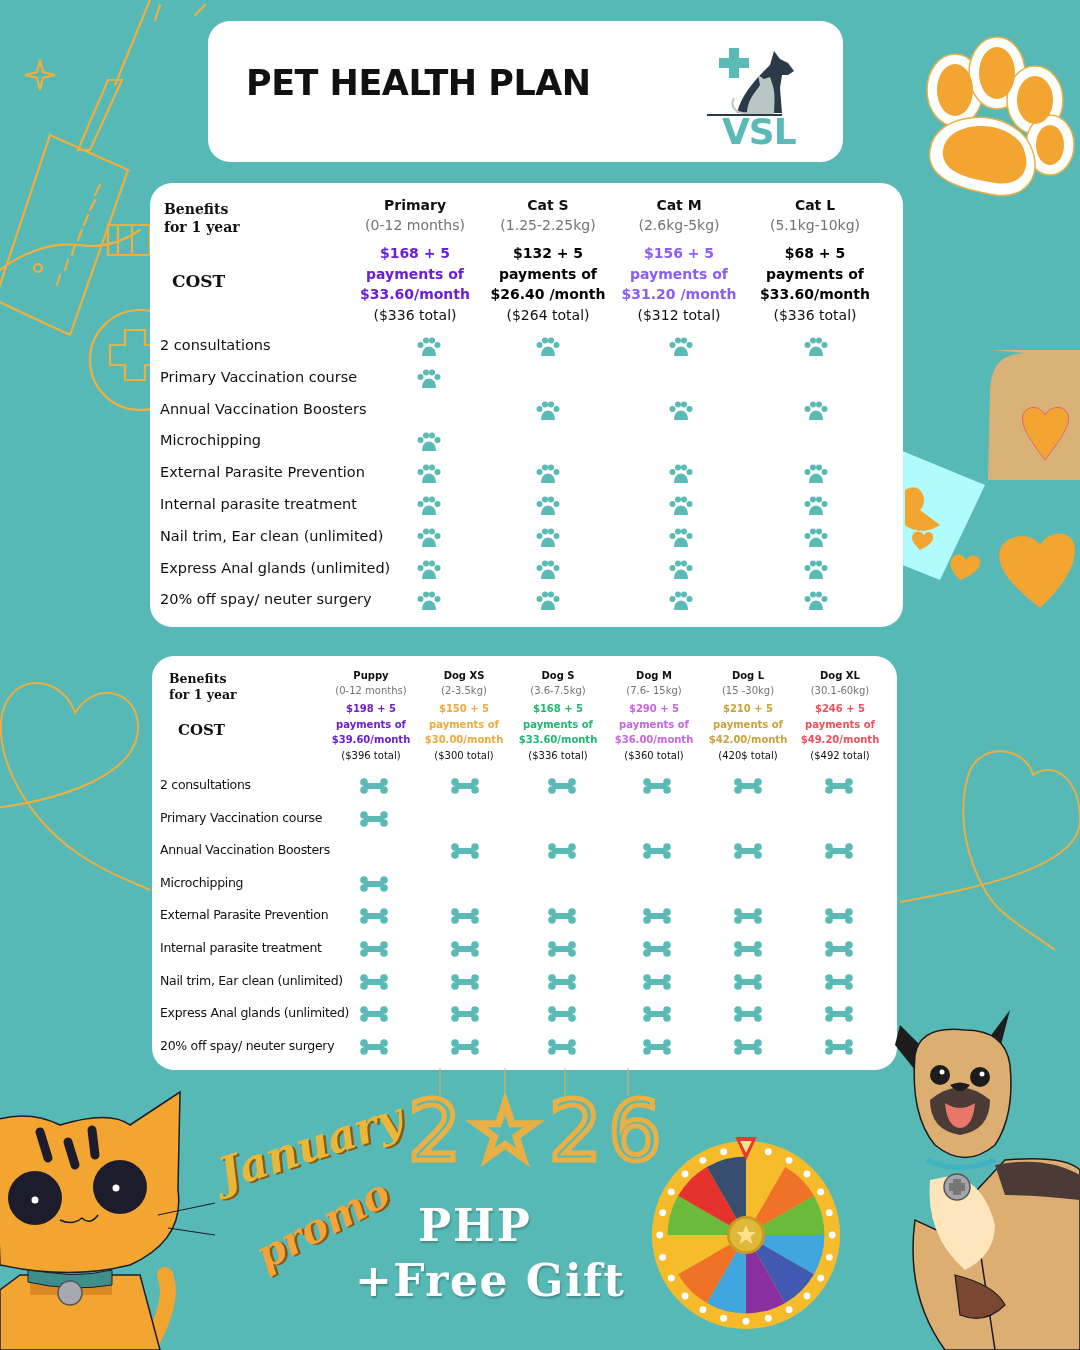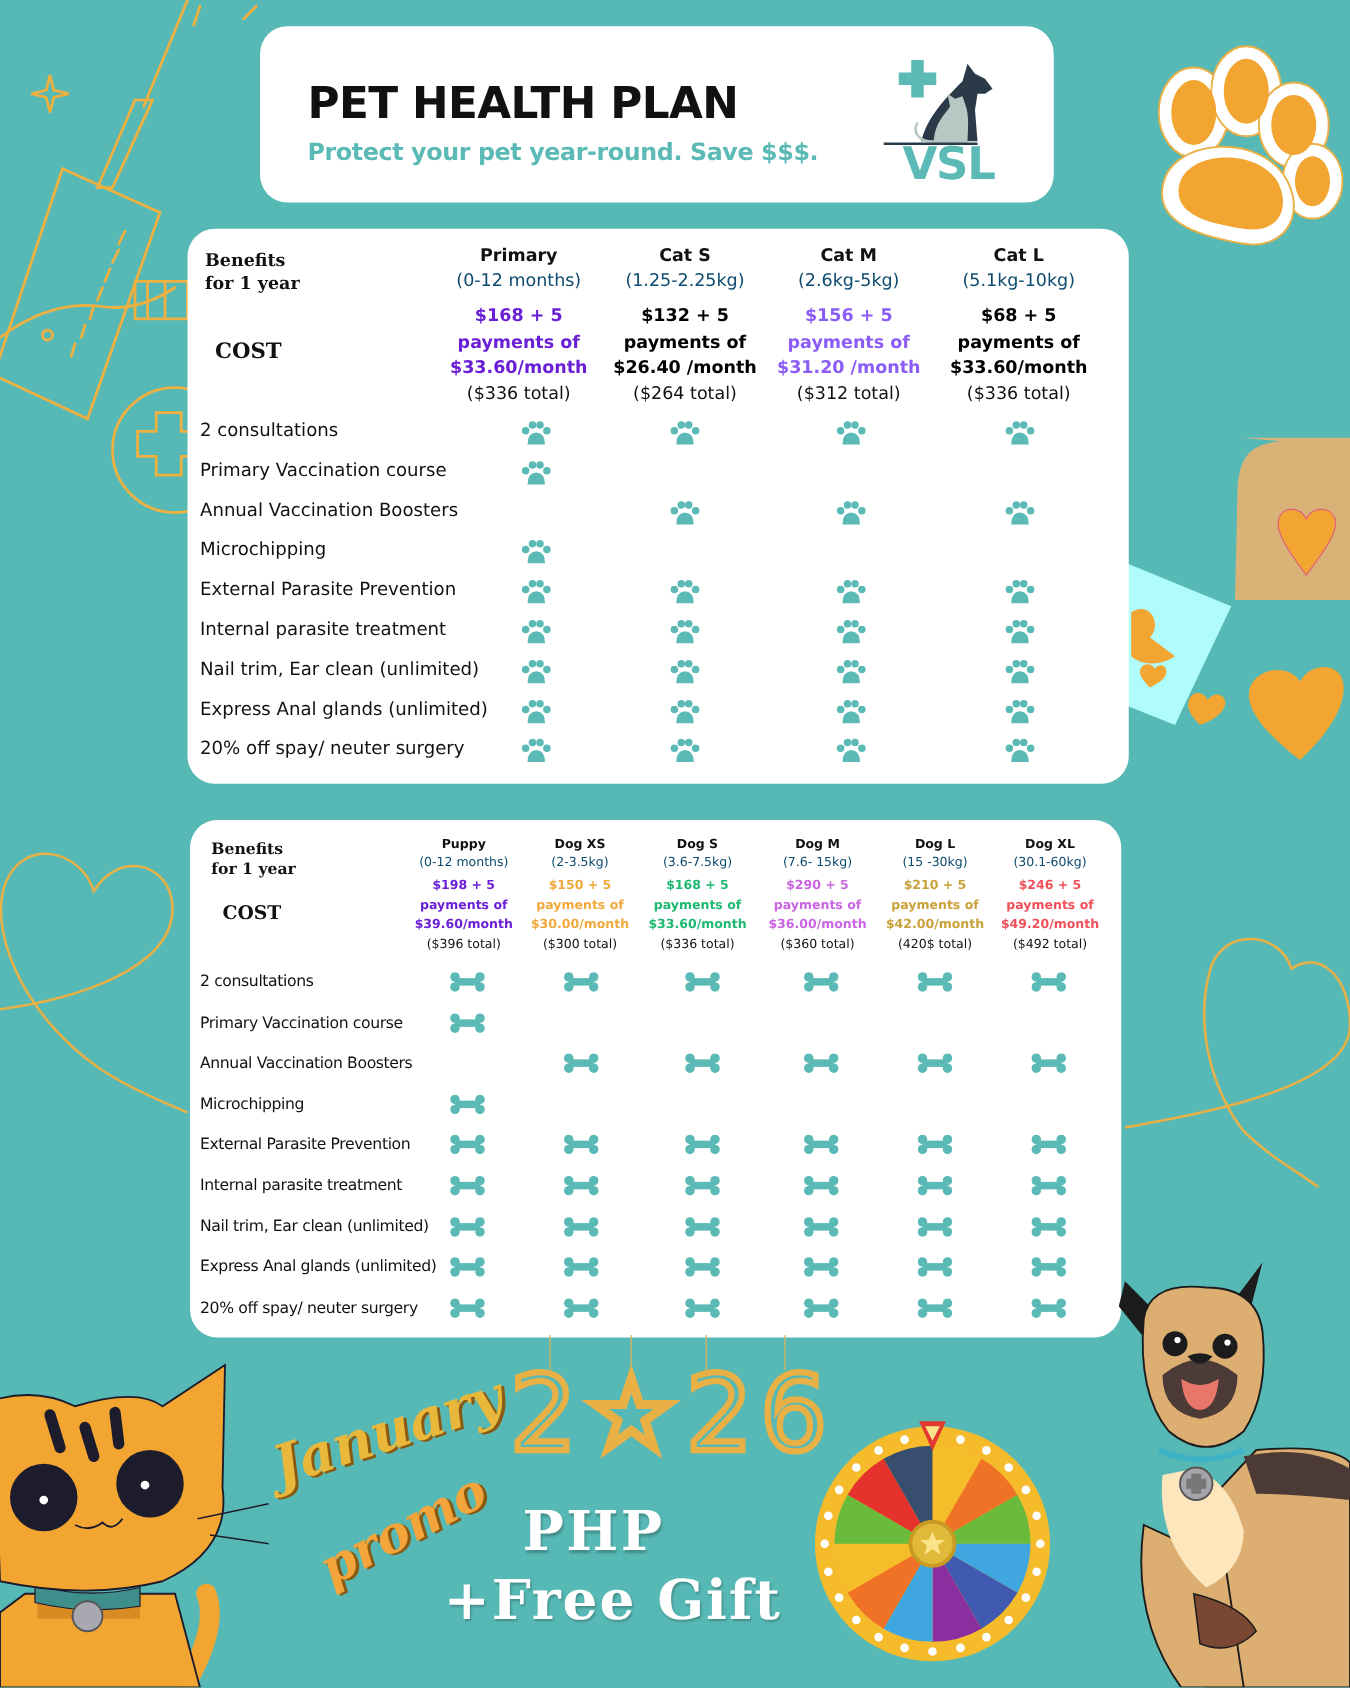--- a/index.html
+++ b/index.html
@@ -51,21 +51,21 @@
   .cat-card .cost-label { left: 22px; top: 88px; font-size: 17px; }
   .dog-card .cost-label { left: 26px; top: 65px; font-size: 15px; }
 
   .col-head {
     position: absolute; text-align: center; transform: translateX(-50%);
     font-family: "DejaVu Sans", sans-serif; white-space: nowrap;
   }
   .cat-card .col-head { top: 12px; font-size: 14px; line-height: 20px; }
   .dog-card .col-head { top: 12px; font-size: 10px; line-height: 15px; }
   .col-name { font-weight: bold; color: #111; }
-  .col-range { color: #0c4a6e; }
+  .col-range { color: #737373; }
   .col-price { font-weight: bold; }
   .cat-card .col-price { margin-top: 8px; line-height: 20.5px; }
   .dog-card .col-price { margin-top: 3px; line-height: 15.5px; }
   .col-total { color: #111; }
 
   .benefit-row-label {
     position: absolute; font-family: "DejaVu Sans", sans-serif; color: #111; white-space: nowrap;
   }
   .cat-card .benefit-row-label { left: 10px; font-size: 14.5px; }
   .dog-card .benefit-row-label { left: 8px; font-size: 12.5px; letter-spacing: -0.3px; }
@@ -151,21 +151,20 @@
   <path d="M5 140 C20 130 30 150 20 160 L40 175 C25 185 10 180 5 175 Z" fill="#f2a531"></path>
   <path d="M92 0 L180 0 L180 130 L88 130 L90 40 C92 15 100 5 125 3 Z" fill="#d9b277"></path>
   <path d="M145 110 C130 90 120 75 123 65 C126 55 140 55 145 65 C150 55 165 55 168 65 C171 75 160 90 145 110 Z" fill="#f2a531" stroke="#e0607a" stroke-width="1"></path>
   <path d="M140 258 C110 235 95 215 100 200 C105 185 130 180 140 195 C150 178 175 180 175 200 C175 215 165 235 140 258 Z" fill="#f2a531"></path>
   <path d="M60 230 C52 222 48 215 52 208 C56 202 64 204 66 210 C70 204 78 204 80 210 C82 218 72 226 60 230 Z" fill="#f2a531"></path>
   <path d="M20 200 C14 194 10 189 13 184 C16 180 22 181 24 185 C26 181 32 181 33 186 C34 192 28 196 20 200 Z" fill="#f2a531"></path>
 </svg>
 
 <div class="header-card">
   <div class="header-title">PET HEALTH PLAN</div>
-  <div class="header-sub">Protect your pet year-round. Save $$$.</div>
   <div class="logo">
     <svg width="100" height="80" viewBox="0 0 100 80" style="position:absolute;left:0;top:0">
       <path d="M27 5 L37 5 L37 15 L47 15 L47 25 L37 25 L37 35 L27 35 L27 25 L17 25 L17 15 L27 15 Z" fill="#5bbab5"></path>
       <path d="M35 70 C40 50 55 35 68 22 L72 8 L78 16 L86 20 L92 28 L86 32 L80 32 L78 45 L80 70 Z" fill="#2b3a48"></path>
       <path d="M45 72 C45 55 55 48 58 42 L56 32 L62 36 L68 34 L70 40 C74 50 72 62 72 72 Z" fill="#b8c7c3"></path>
       <path d="M48 70 C32 72 28 62 32 55" fill="none" stroke="#b8c7c3" stroke-width="2"></path>
       <path d="M5 72 L80 72" stroke="#2b3a48" stroke-width="2"></path>
     </svg>
     <div class="logo-text">VSL</div>
   </div>

